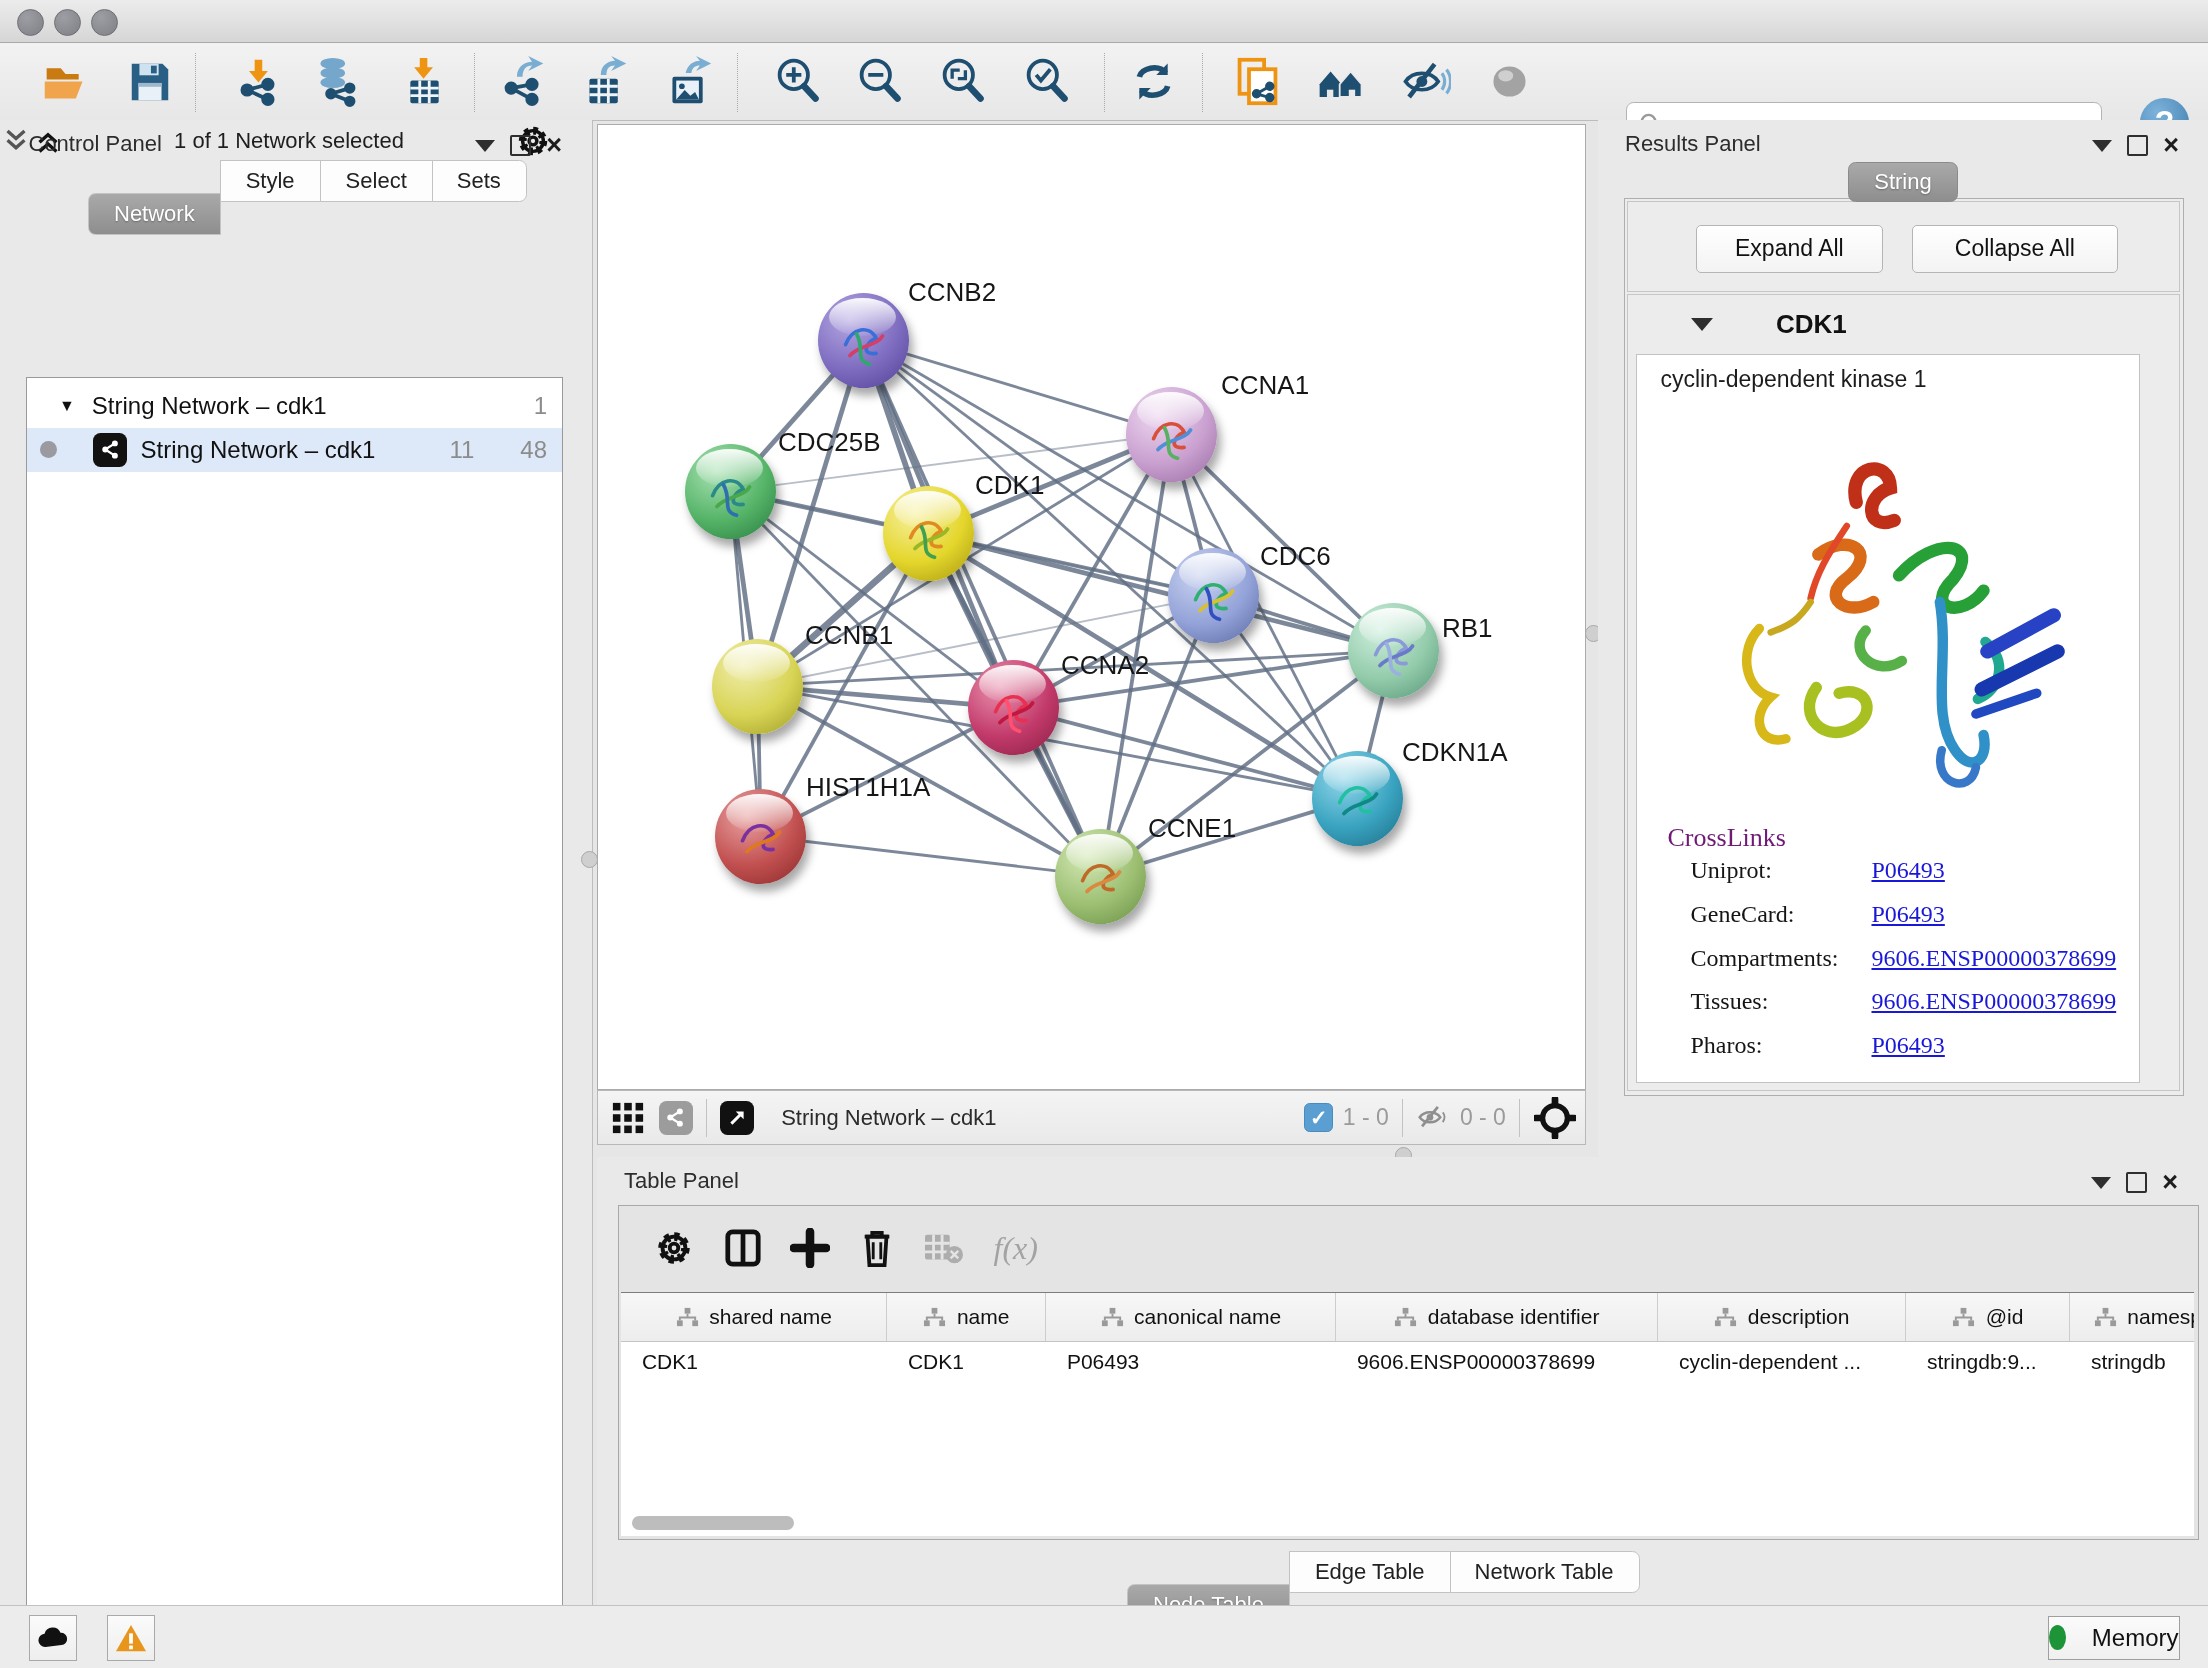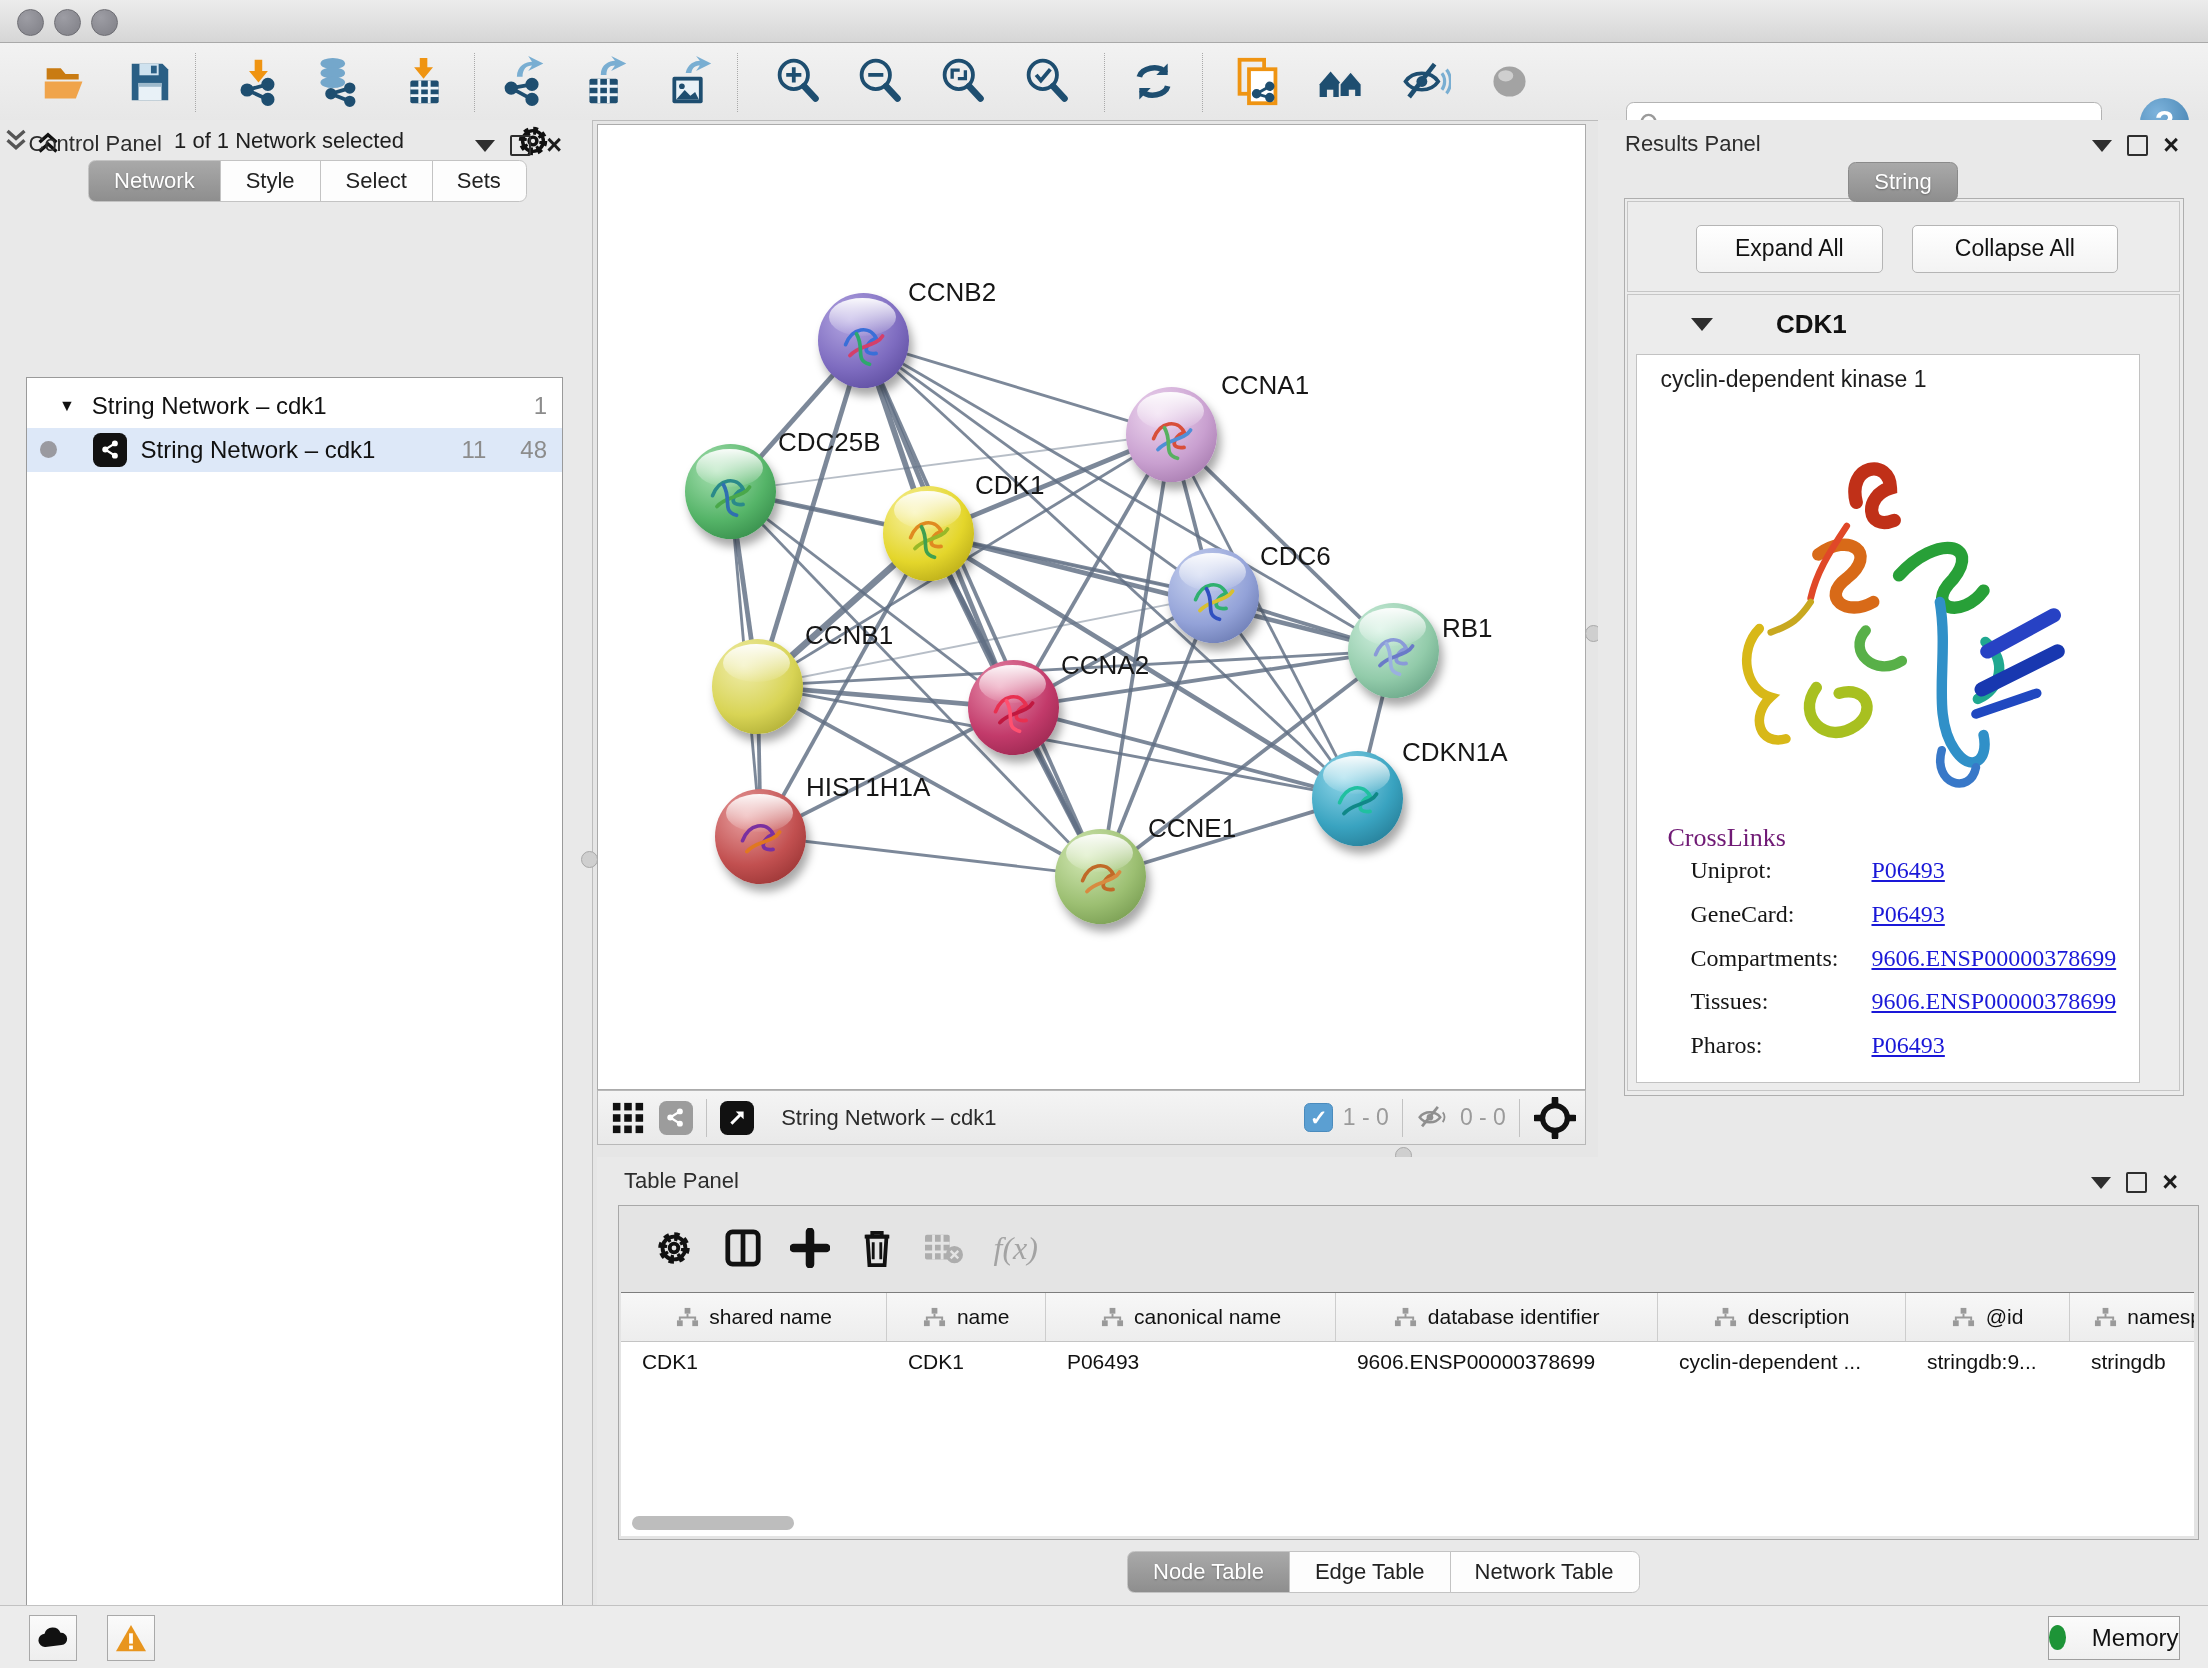--- a/index.html
+++ b/index.html
@@ -34,21 +34,21 @@
   .boxg{width:17px;height:17px;border:2.9px solid #2e2e2e;border-radius:1.9px;}
   .xg{font-size:27px;font-weight:bold;color:#1d1d1d;line-height:17px;}
 
   
   #control-panel{left:0;top:120px;width:592px;height:1486px;background:#e9e9e9;border-right:1px solid #bdbdbd;}
   .tabrow{position:absolute;display:flex;}
   .tab{height:40px;line-height:40px;padding:0 25px;background:#fdfdfd;border:1px solid #c3c3c3;
     font-size:22px;color:#222;margin-left:-1px;}
   .tab:first-child{border-radius:7.6px 0 0 7.6px;margin-left:0;}
   .tab:last-child{border-radius:0 7.6px 7.6px 0;padding-left:24px;}
-  .tab.active{background:linear-gradient(#a9a9a9,#8e8e8e);color:#fff;text-shadow:0 1px 1.9px rgba(0,0,0,.3);}
+  .tab.active{background:linear-gradient(#a9a9a9,#8e8e8e);color:#fff;text-shadow:0 1px 1.9px rgba(0,0,0,.3);margin-top:33px;}
   #net-selector{left:19px;top:211px;width:552px;height:42px;display:flex;align-items:center;}
   #net-selector .summary{flex:1;text-align:center;font-size:22px;color:#1e1e1e;}
   #net-list{left:26px;top:257px;width:535px;height:1320px;background:#fff;border:1px solid #9a9a9a;}
   .tree-row{position:relative;height:44px;display:flex;align-items:center;font-size:24px;color:#111;}
   .tree-row .count{color:#8c8c8c;}
   .tree-row.selected{background:#dde8f8;}
   .dotgray{width:17px;height:17px;border-radius:50%;background:#9a9aa0;}
   .share-sq{width:34px;height:34px;border-radius:7.6px;background:#111;display:flex;align-items:center;justify-content:center;}
 
   
@@ -339,21 +339,21 @@
               <g fill="#fff">
                 <circle cx="17" cy="5" r="3.4"></circle>
                 <circle cx="6" cy="12" r="3.4"></circle>
                 <circle cx="17" cy="19" r="3.4"></circle>
               </g>
               <path d="M6 12L17 5M6 12l11 7" stroke="#fff" stroke-width="2.6"></path>
             </svg>
         </span>
         <span style="margin-left:13.3px">String Network – cdk1</span>
         <span class="count" style="margin-left:auto">11</span>
-        <span class="count" style="margin-left:34px;margin-right:15px">48</span>
+        <span class="count" style="margin-left:46px;margin-right:15px">48</span>
       </div>
     </div>
   </div>
 
   <div id="net-canvas" class="abs">
       <svg width="987" height="964" id="edge-svg" viewBox="0 0 1038 1014">
         <line x1="279" y1="227" x2="603" y2="325" stroke="#5f6e83" stroke-width="3" stroke-opacity="0.82"></line>
         <line x1="279" y1="227" x2="139" y2="385" stroke="#5f6e83" stroke-width="5" stroke-opacity="0.82"></line>
         <line x1="279" y1="227" x2="348" y2="430" stroke="#5f6e83" stroke-width="6" stroke-opacity="0.82"></line>
         <line x1="279" y1="227" x2="647" y2="495" stroke="#5f6e83" stroke-width="3" stroke-opacity="0.82"></line>

